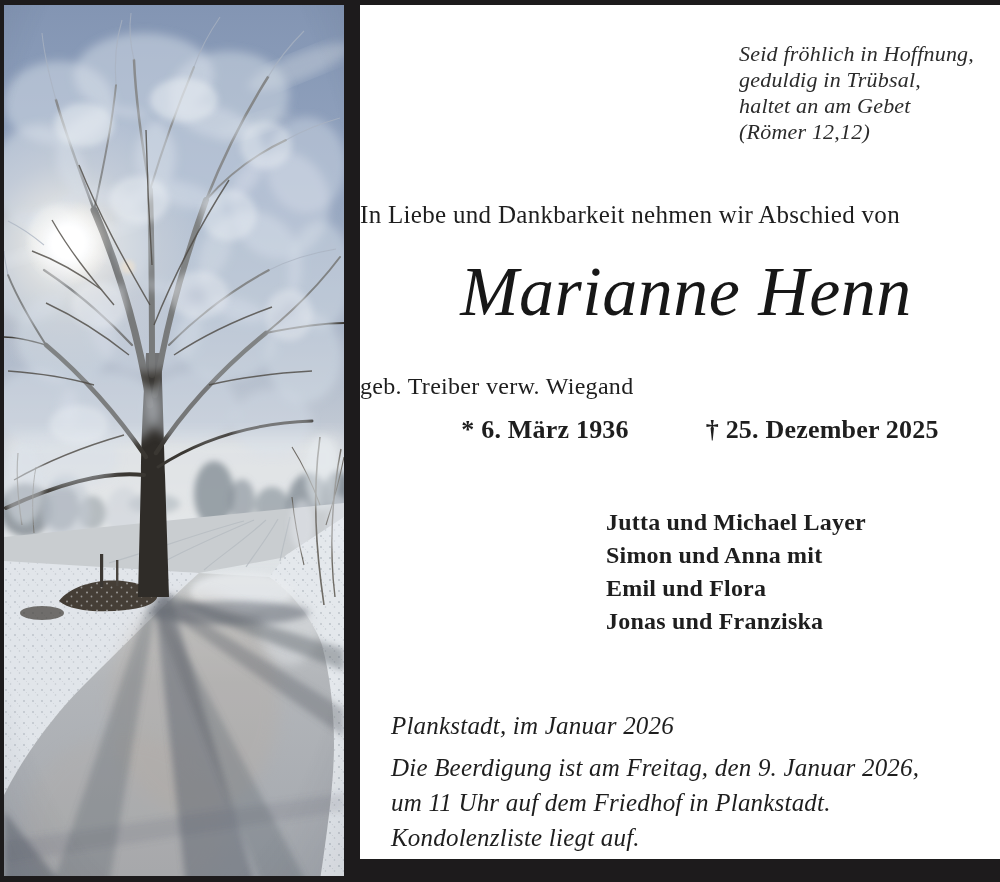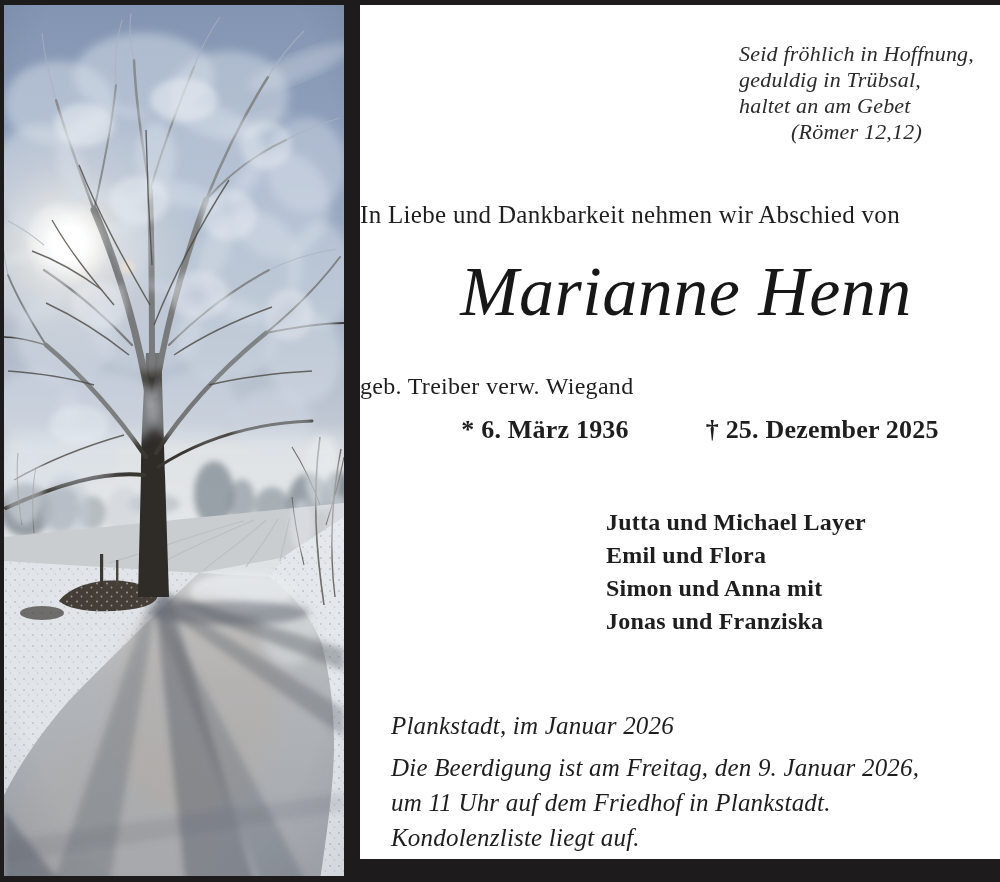--- a/index.html
+++ b/index.html
@@ -3,21 +3,21 @@
 <meta charset="utf-8">
 <style>
   * { margin:0; padding:0; box-sizing:border-box; }
   body { background:#555; font-family:"Liberation Serif","DejaVu Serif",serif; }
   .frame{ position:relative; width:1000px; height:882px; background:#1d1b1c; overflow:hidden; }
   .photo{ position:absolute; left:4px; top:5px; width:340px; height:871px; overflow:hidden; }
   .photo svg{ display:block; }
   .content{ position:absolute; left:344px; top:5px; width:652px; height:854px; background:#ffffff; color:#1e1e1e;margin-left:16px; }
 
   .quote{ position:absolute; top:36px; right:38px; font-style:italic; font-size:22px; line-height:26px; color:#2b2b2b; letter-spacing:.2px; }
-  .quote .src{ text-align:center; }
+  .quote .src{ text-align:left; }
 
   .intro{ position:absolute; top:196px; left:0; width:100%; font-size:25px; letter-spacing:.3px; }
 
   .name{ position:absolute; top:250px; left:0; width:100%; text-align:center; font-style:italic; font-weight:400; font-size:70px; line-height:1.05; letter-spacing:.5px; color:#171717; }
 
   .maiden{ position:absolute; top:368px; left:0; width:100%; font-size:24px; letter-spacing:.3px; }
 
   .dates{ position:absolute; top:410px; left:0; width:100%; display:flex; justify-content:center; gap:77px; font-weight:bold; font-size:26px; letter-spacing:.2px;padding-left:28px; }
 
   .mourners{ position:absolute; top:501px; left:246px; font-weight:bold; font-size:24px; line-height:33px; letter-spacing:.2px; }
@@ -274,22 +274,22 @@
 
     <div class="maiden">geb. Treiber verw. Wiegand</div>
 
     <div class="dates">
       <span>* 6. März 1936</span>
       <span>† 25. Dezember 2025</span>
     </div>
 
     <div class="mourners">
       <div>Jutta und Michael Layer</div>
+      <div>Simon und Anna mit</div>
       <div>Emil und Flora</div>
-      <div>Simon und Anna mit</div>
       <div>Jonas und Franziska</div>
     </div>
 
     <div class="closing">
       <div class="place">Plankstadt, im Januar 2026</div>
       <div>Die Beerdigung ist am Freitag, den 9. Januar 2026,</div>
       <div>um 11 Uhr auf dem Friedhof in Plankstadt.</div>
       <div>Kondolenzliste liegt auf.</div>
     </div>
 

